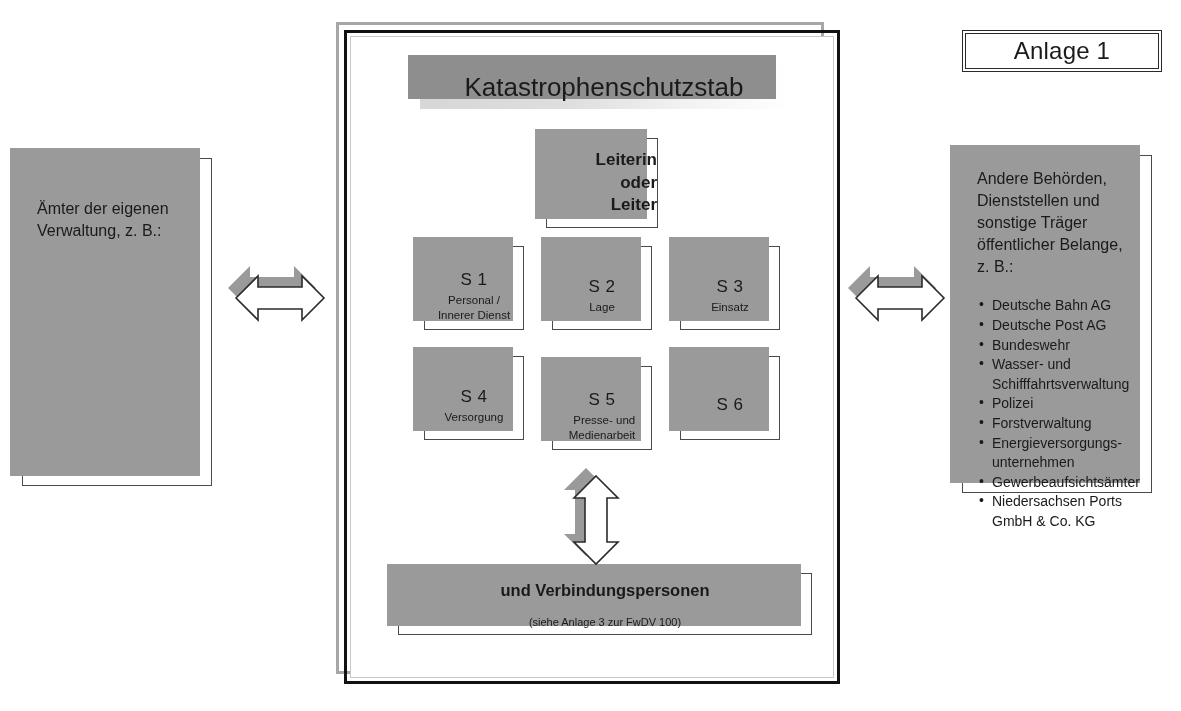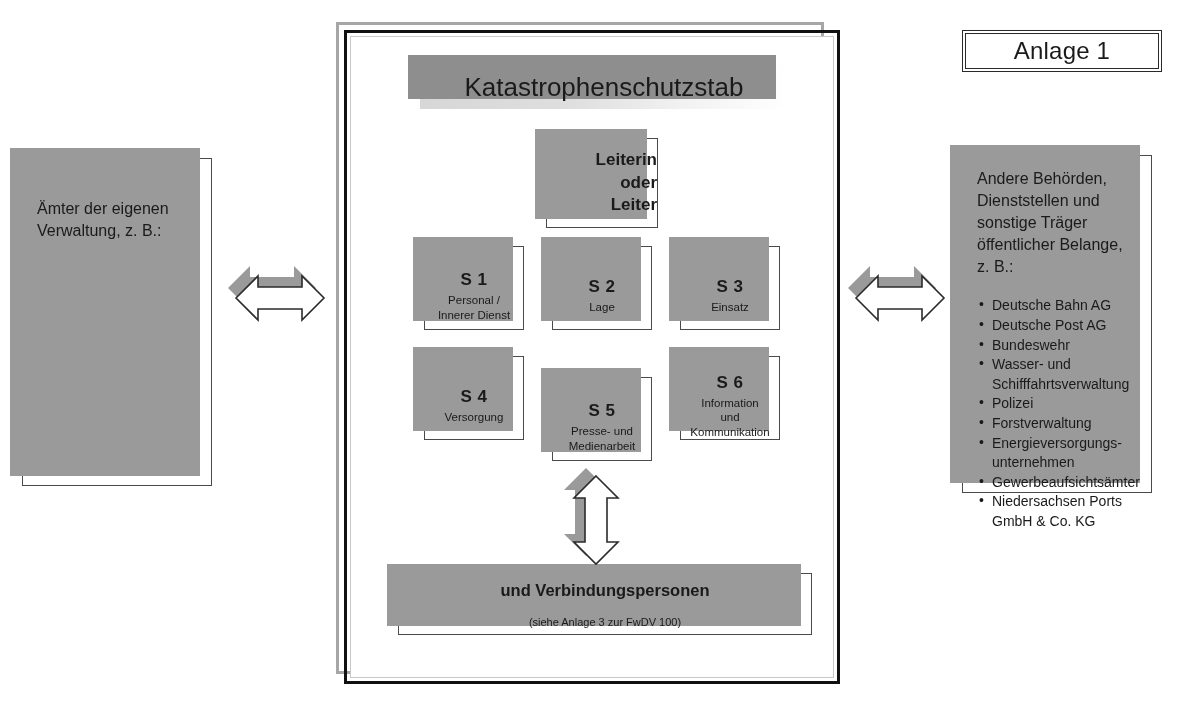--- a/index.html
+++ b/index.html
@@ -128,37 +128,37 @@
   
   .sfield {
     width: 100px; height: 84px;
     display: flex; flex-direction: column;
     align-items: center; justify-content: center;
     text-align: center;
     z-index: 2;
   }
   .sfield::before { left: -12px; top: -10px; width: 100px; height: 84px; }
   .sfield .code {
-    font-weight: bold;
+    font-weight: normal;
     font-size: 17px;
     margin-bottom: 3px;
     letter-spacing: .5px;
     margin-top: 16px;
   }
   .sfield .desc {
     font-size: 11.5px;
     line-height: 1.25;
     padding: 0 4px;
   }
 
   #s1 { left: 424px; top: 246px; }
   #s2 { left: 552px; top: 246px; }
   #s3 { left: 680px; top: 246px; }
   #s4 { left: 424px; top: 356px; }
-  #s5 { left: 552px; top: 377px; }
+  #s5 { left: 552px; top: 366px; text-align: right; }
   #s6 { left: 680px; top: 356px; }
 
   
   #advisor-box {
     left: 398px; top: 573px; width: 414px; height: 62px;
     display: flex; flex-direction: column;
     align-items: center; justify-content: center;
     z-index: 2;
   }
   #advisor-box::before { left: -12px; top: -10px; width: 414px; height: 62px; }
@@ -280,25 +280,20 @@
 <div class="sbox sfield" id="s5">
   <span class="code">S 5</span>
   <span class="desc">
     <span>Presse- und</span><br>
     <span>Medienarbeit</span>
   </span>
 </div>
 
 <div class="sbox sfield" id="s6">
   <span class="code">S 6</span>
-  <span class="desc">
-    <span>Information</span><br>
-    <span>und</span><br>
-    <span>Kommunikation</span>
-  </span>
 </div>
 
 <div class="sbox" id="advisor-box">
   <span class="l2">und Verbindungspersonen</span>
   <span class="l3">(siehe Anlage 3 zur FwDV 100)</span>
 </div>
 
 <div class="sbox panel" id="panel-left">
   <div class="ptitle">
     <span>Ämter der eigenen</span><br>

